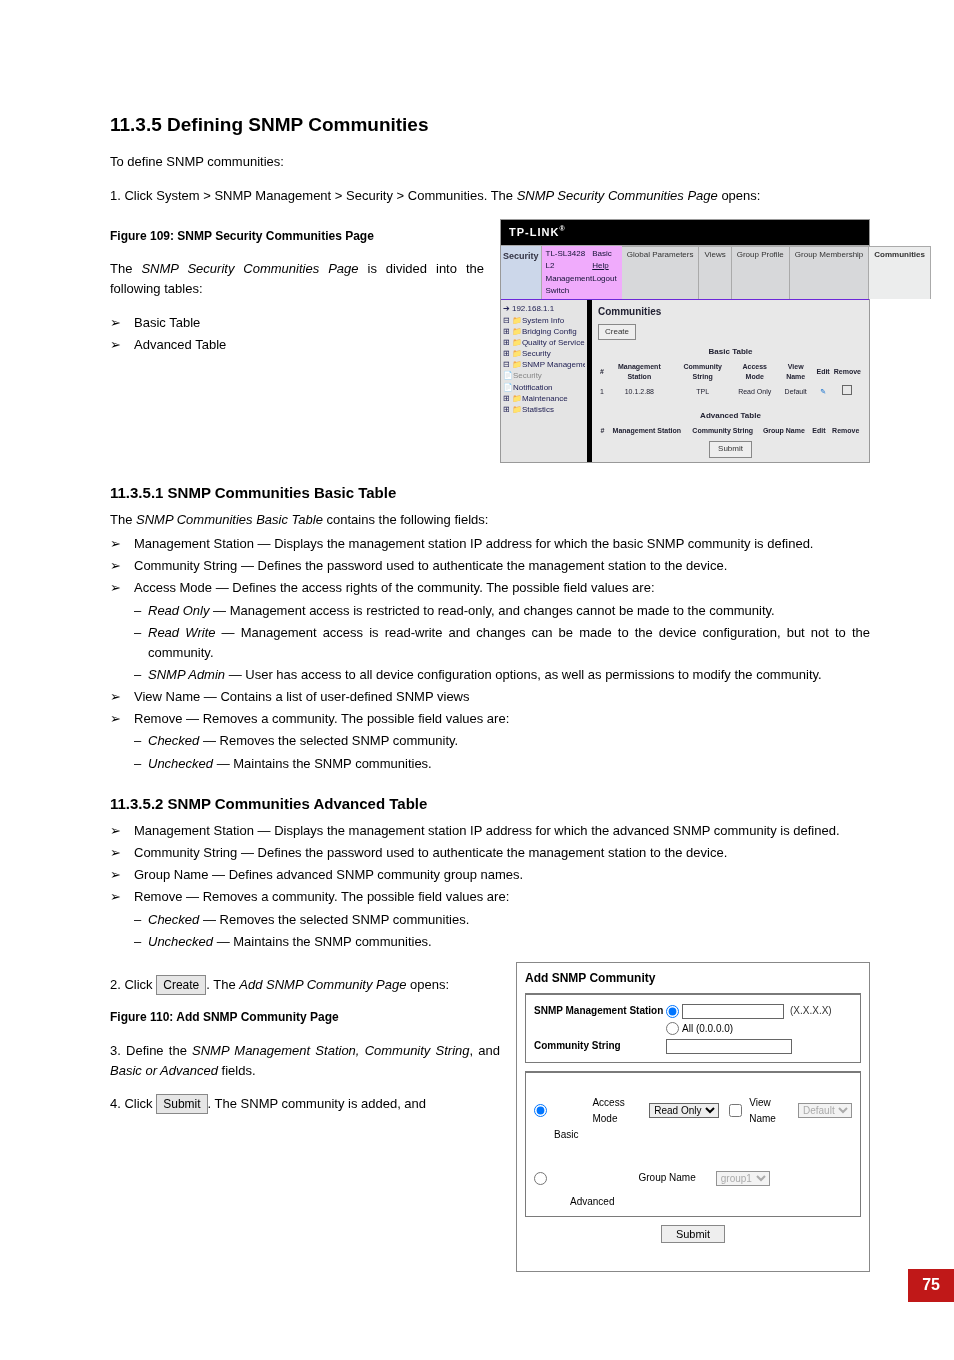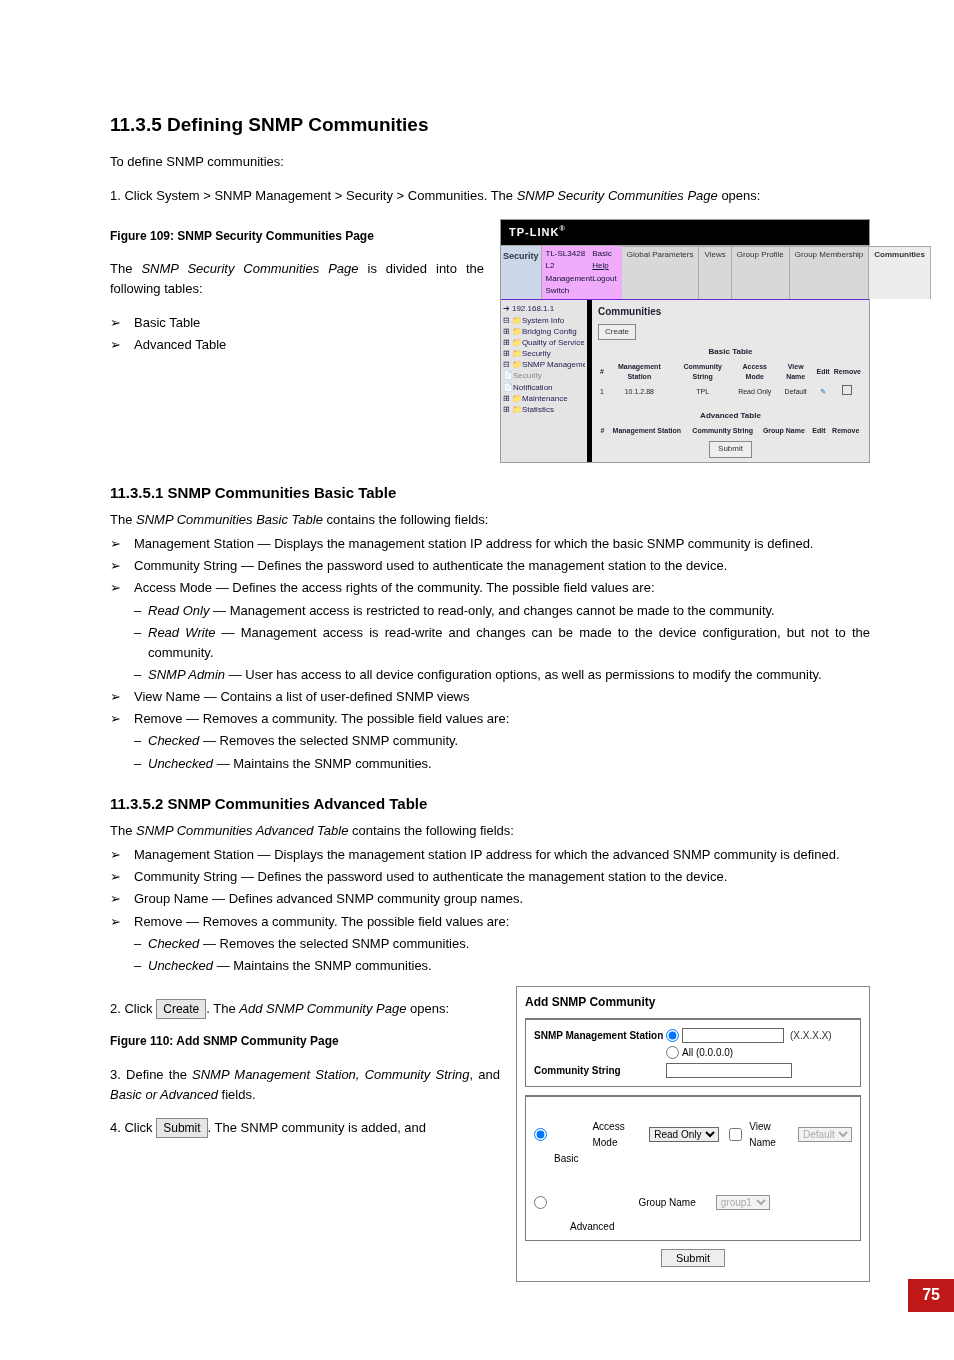--- a/index.html
+++ b/index.html
@@ -42,21 +42,21 @@
   .fig109 .main h4{margin:0 0 4px 0;font-size:10px;color:#223;}
   .fig109 .create{border:1px solid #888;background:#eee;padding:1px 6px;font-size:8px;cursor:pointer;display:inline-block;}
   .fig109 .tbl-title{text-align:center;font-weight:bold;color:#223;margin:6px 0 2px 0;}
   .fig109 table{border-collapse:collapse;width:100%;font-size:7px;}
   .fig109 th,.fig109 td{padding:1px 2px;text-align:center;color:#223;}
   .fig109 th{font-weight:bold;}
   .fig109 .pencil{color:#06c;cursor:pointer;}
   .fig109 .chk{display:inline-block;width:8px;height:8px;border:1px solid #666;cursor:pointer;}
   .fig109 .submit{border:1px solid #888;background:#eee;padding:1px 8px;font-size:8px;cursor:pointer;display:inline-block;margin:4px auto 0;}
   
-  .fig110{width:336px;border:1px solid #888;font-family:Tahoma,Arial,sans-serif;font-size:10px;color:#000;background:#fff;padding:6px 8px 12px 8px;}
+  .fig110{width:336px;border:1px solid #888;font-family:Tahoma,Arial,sans-serif;font-size:10px;color:#000;background:#fff;padding:6px 8px 26px 8px;}
   .fig110 .dlg-title{font-weight:bold;font-size:12px;margin-bottom:6px;}
   .fig110 .box{border:1px solid #7a7a7a;border-top-width:2px;padding:6px 8px;margin-bottom:8px;}
   .fig110 .form-row{display:flex;align-items:center;margin:2px 0;}
   .fig110 .form-row .lbl{width:132px;font-weight:bold;flex:none;}
   .fig110 input[type=text]{border:1px solid #666;font-size:10px;padding:1px 2px;}
   .fig110 select{border:1px solid #666;font-size:10px;background:#eee;}
   .fig110 select.disabled{color:#888;}
   .fig110 .radio,.fig110 .cb{margin:0 3px 0 0;vertical-align:middle;}
   .fig110 .note{color:#333;margin-left:6px;}
   .fig110 .row-basic{display:flex;align-items:center;gap:4px;}
@@ -218,23 +218,20 @@
         <span class="sub-dash">–</span>
         <span class="sub-content"><span class="italic">Checked</span><span> — Removes the selected SNMP community.</span></span>
       </div>
     <div class="sub-row">
         <span class="sub-dash">–</span>
         <span class="sub-content"><span class="italic">Unchecked</span><span> — Maintains the SNMP communities.</span></span>
       </div>
   </div>
 
   <h3>11.3.5.2  SNMP Communities Advanced Table</h3>
-  <p class="body-text" style="margin:2px 0;">
-    <span>The </span><span class="italic">SNMP Communities Advanced Table</span><span> contains the following fields:</span>
-  </p>
   <div class="bullet-list">
     <div class="bullet-row">
         <span class="bullet-glyph">➢</span>
         <span class="bullet-content"><span class="bold">Management Station</span><span> — Displays the management station IP address for which the advanced SNMP community is defined.</span></span>
       </div>
     <div class="bullet-row">
         <span class="bullet-glyph">➢</span>
         <span class="bullet-content"><span class="bold">Community String</span><span> — Defines the password used to authenticate the management station to the device.</span></span>
       </div>
     <div class="bullet-row">

